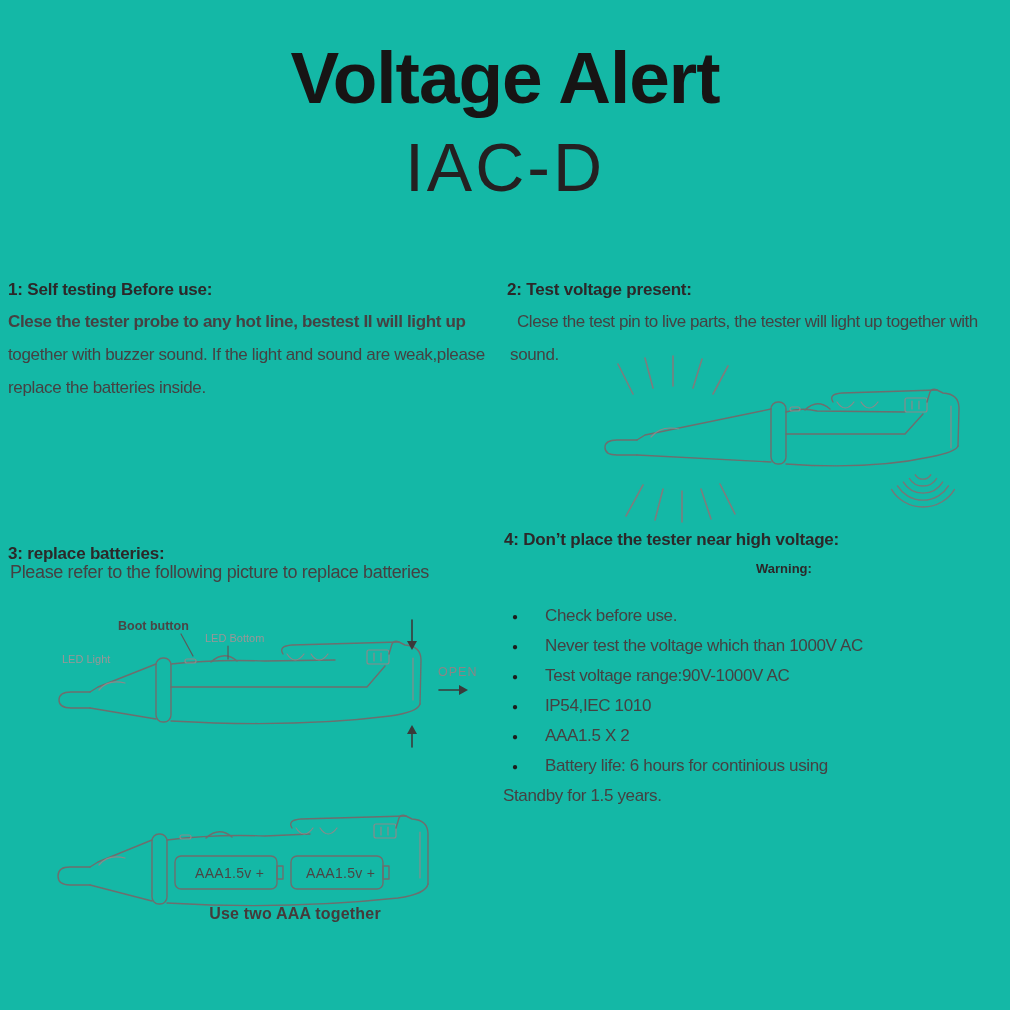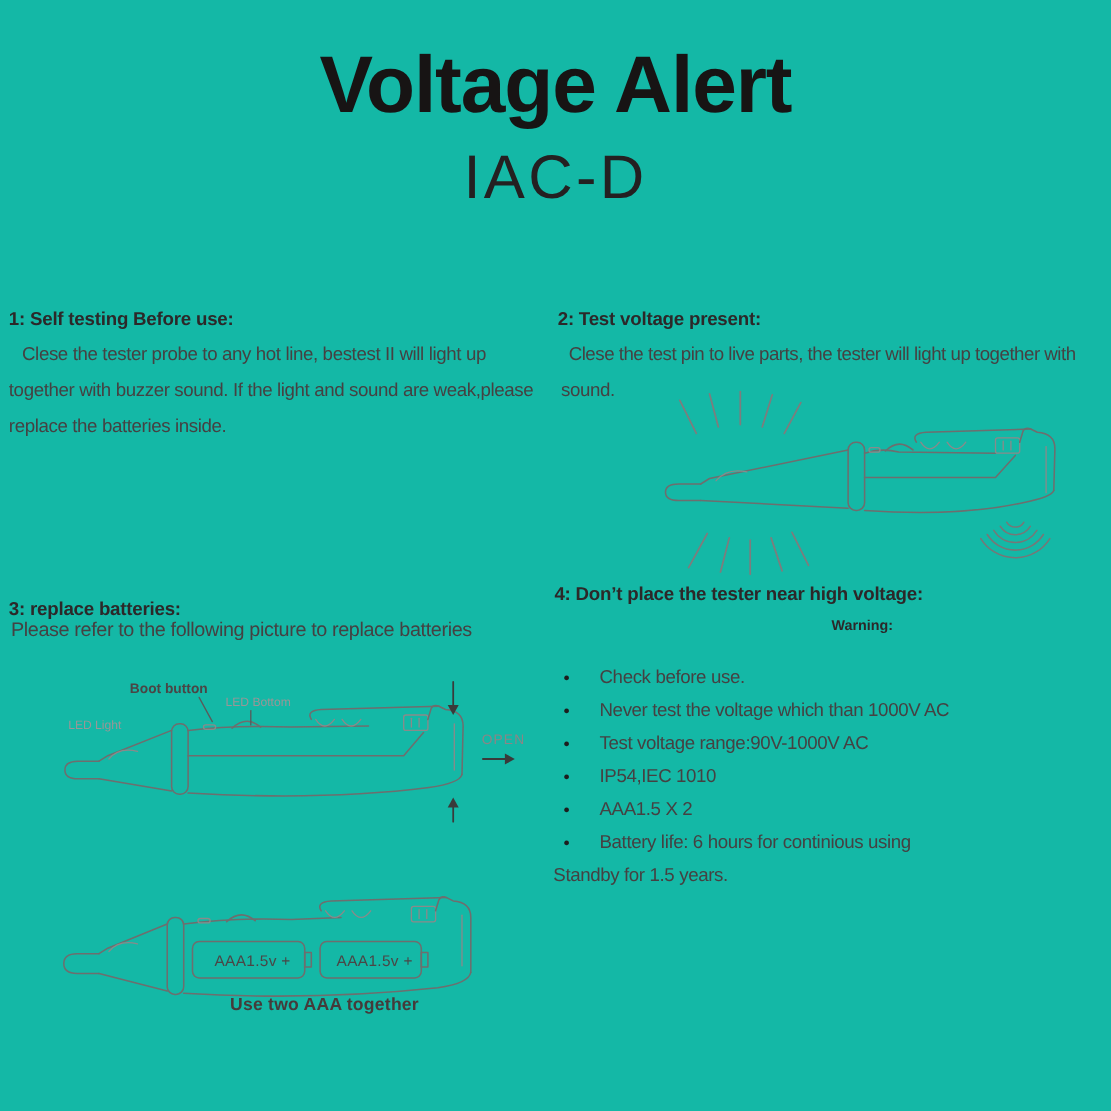--- a/index.html
+++ b/index.html
@@ -8,21 +8,21 @@
     font-family:"Liberation Sans","DejaVu Sans",sans-serif;
     color:#3e3b3c;overflow:hidden;
   }
   .abs{position:absolute;white-space:nowrap;}
   .title{
     left:0;top:36px;width:1010px;text-align:center;
     font-size:73px;font-weight:bold;color:#171414;letter-spacing:-1px;
   }
   .model{
     left:0;top:128px;width:1010px;text-align:center;
-    font-size:56px;font-weight:normal;color:#242021;letter-spacing:3px;
+    font-size:68px;font-weight:normal;color:#242021;letter-spacing:3px;
   }
   .sec-heading{font-size:17px;font-weight:bold;color:#2c2829;letter-spacing:-0.2px;}
   .body-text{font-size:17px;color:#454142;letter-spacing:-0.35px;}
   .warning-title{font-size:13px;font-weight:bold;color:#2c2829;}
   .bullets{position:absolute;left:510px;top:601px;width:480px;}
   .bullet-row{display:flex;align-items:center;height:30px;}
   .bullet-dot{width:33px;font-size:10px;color:#1d1d1d;padding-left:2px;}
   .bullet-text{font-size:17px;color:#454142;letter-spacing:-0.35px;}
   .footer-line{left:503px;top:786px;font-size:17px;color:#454142;letter-spacing:-0.35px;}
   .caption{
@@ -44,21 +44,21 @@
 </style>
 </head>
 <body>
 
 <div class="page">
 
   <div class="abs title">Voltage Alert</div>
   <div class="abs model">IAC-D</div>
 
   <div class="abs sec-heading" style="left:8px;top:280px;">1: Self testing Before use:</div>
-  <div class="abs body-text" style="left:20px;top:312px;">Clese the tester probe to any hot line, bestest II will light up</div>
+  <div class="abs body-text" style="left:8px;top:312px;font-weight:bold;">Clese the tester probe to any hot line, bestest II will light up</div>
   <div class="abs body-text" style="left:8px;top:345px;">together with buzzer sound. If the light and sound are weak,please</div>
   <div class="abs body-text" style="left:8px;top:378px;">replace the batteries inside.</div>
 
   <div class="abs sec-heading" style="left:507px;top:280px;">2: Test voltage present:</div>
   <div class="abs body-text" style="left:517px;top:312px;letter-spacing:-0.45px;text-align:right;">Clese the test pin to live parts, the tester will light up together with</div>
   <div class="abs body-text" style="left:510px;top:345px;">sound.</div>
 
   <svg style="left:585px;top:350px;" width="425" height="175" viewBox="0 0 425 175">
     <g>
       <line class="ray" x1="48" y1="44" x2="33" y2="14"></line>

